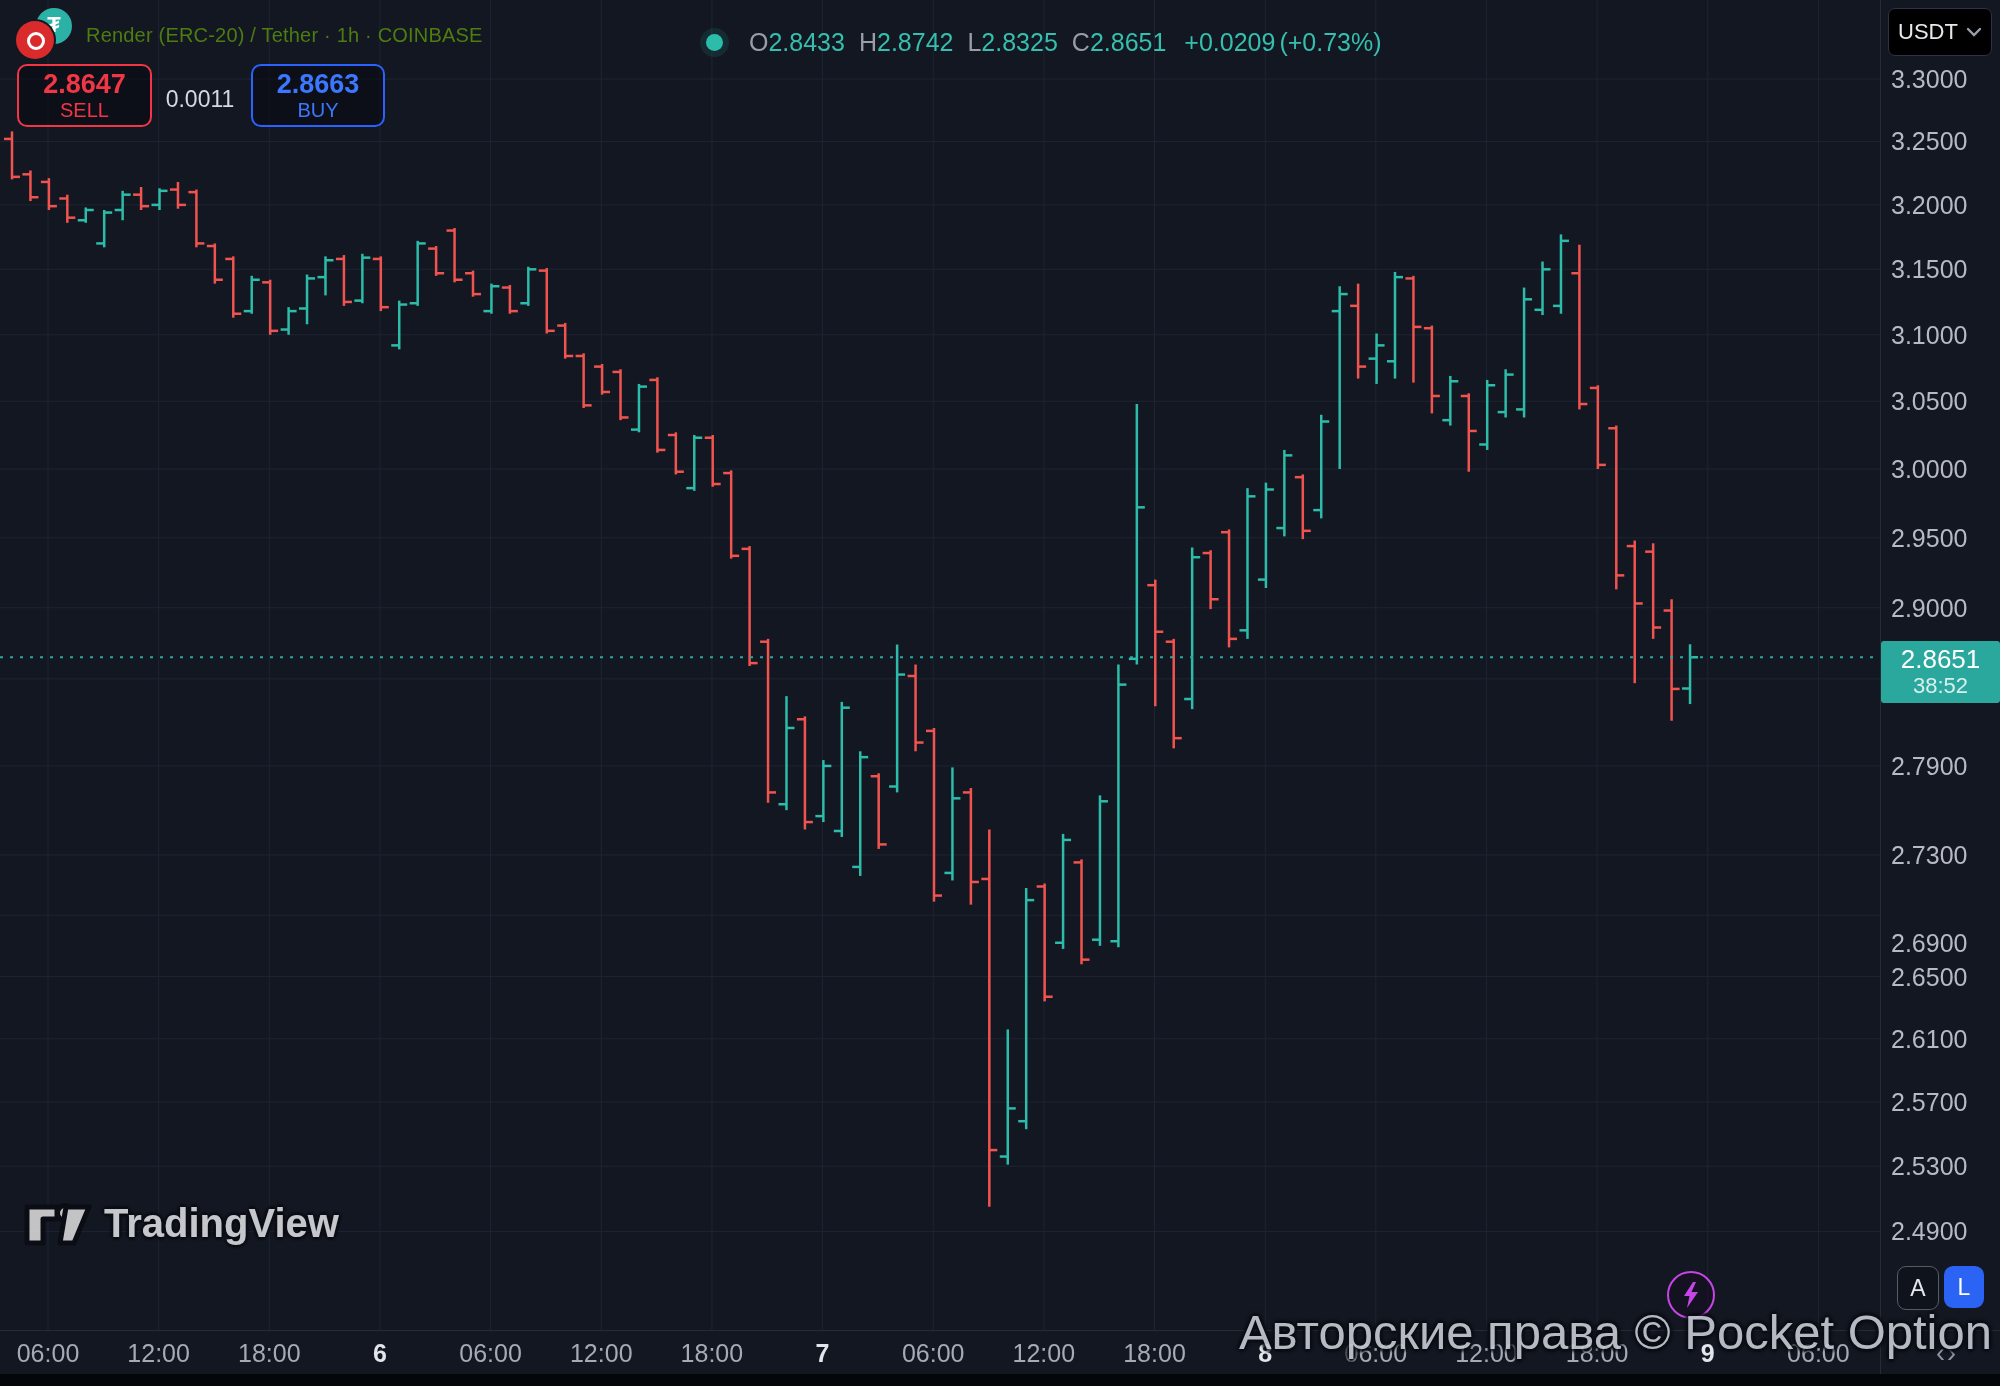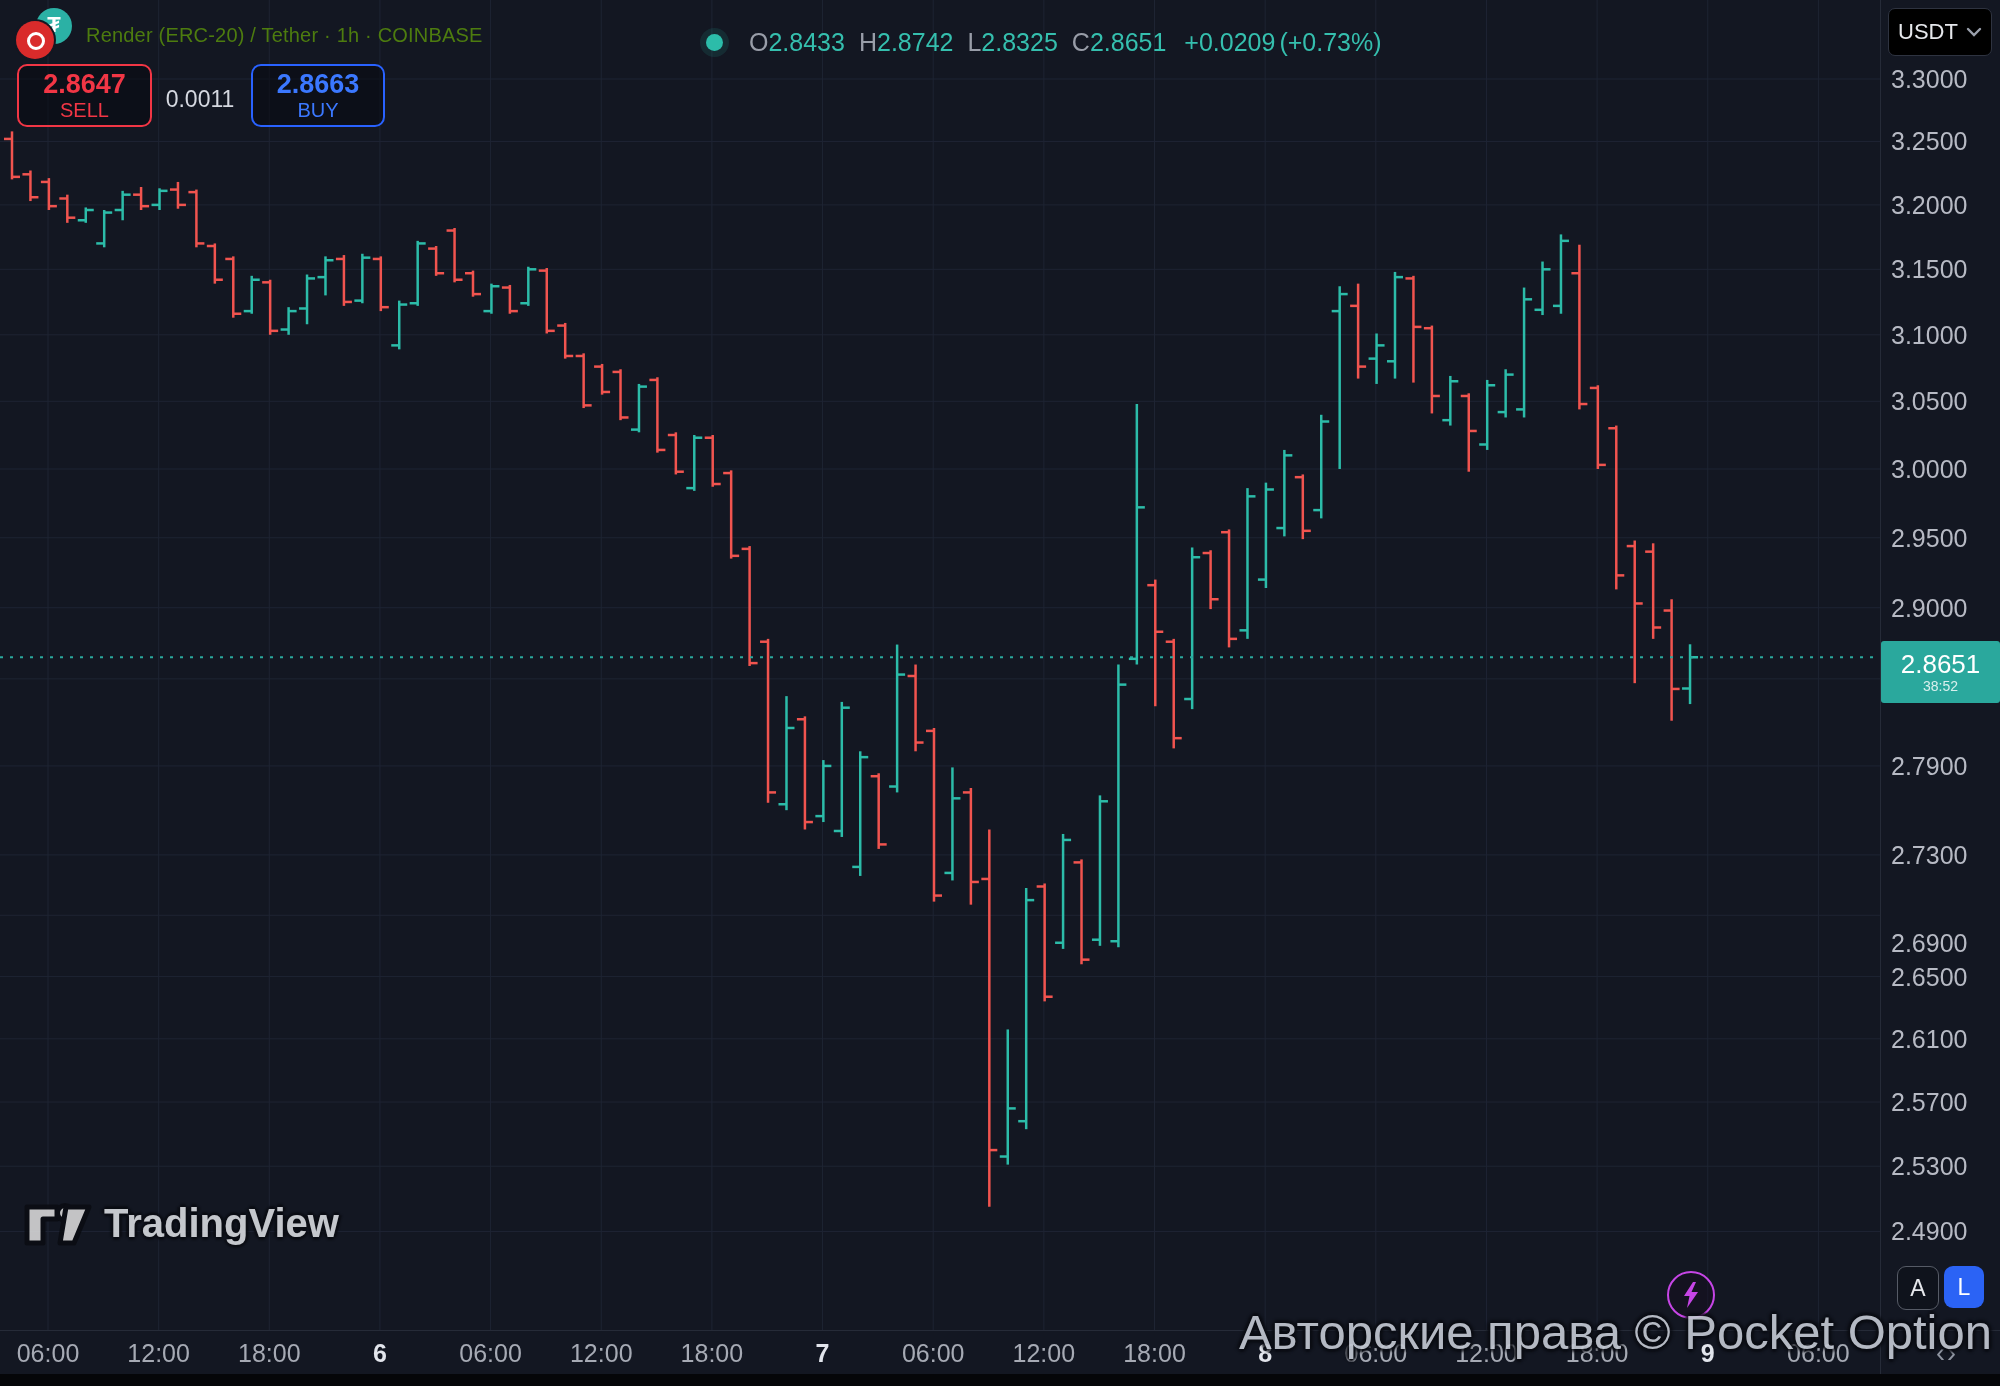--- a/index.html
+++ b/index.html
@@ -31,21 +31,21 @@
   .h-sep{position:absolute;left:0;top:1330px;width:2000px;height:1px;background:#262b38;}
   .bottom-strip{position:absolute;left:0;top:1374px;width:2000px;height:12px;background:#050609;}
   #price-axis{position:absolute;left:1881px;top:0;width:119px;height:1330px;}
   .pl{position:absolute;left:10px;transform:translateY(-50%);font-size:25px;color:#b7bac4;white-space:nowrap;}
   .usdt-btn{position:absolute;left:1888px;top:8px;width:102px;height:46px;background:#000;border:1px solid #2e3340;
             border-radius:7px;display:flex;align-items:center;justify-content:center;gap:8px;cursor:pointer;}
   .usdt-btn span{color:#e6e8ec;font-size:22px;}
   .badge{position:absolute;left:1881px;width:119px;height:62px;border-radius:3px;
          display:flex;flex-direction:column;align-items:center;justify-content:center;line-height:1.12;}
   .badge .bp{color:#fff;font-size:26px;font-weight:500;}
-  .badge .bc{color:rgba(255,255,255,.82);font-size:14px;}
+  .badge .bc{color:rgba(255,255,255,.82);font-size:22px;}
   #time-axis{position:absolute;left:0;top:1331px;width:2000px;height:43px;}
   .tl{position:absolute;top:50%;transform:translate(-50%,-50%);font-size:25px;color:#a6aab4;white-space:nowrap;}
   .tl.bold{color:#e2e5ec;font-weight:bold;}
   .corner-icon{position:absolute;right:42px;top:50%;transform:translateY(-50%);color:#8f95a1;font-size:27px;letter-spacing:2px;cursor:pointer;}
   
   .flash-btn{position:absolute;left:1667px;top:1271px;width:44px;height:44px;border-radius:50%;
              border:2.5px solid #c645e6;background:rgba(22,10,28,.35);display:flex;align-items:center;justify-content:center;cursor:pointer;}
   .sq-btn{position:absolute;top:1266px;width:40px;height:42px;border-radius:9px;display:flex;align-items:center;justify-content:center;
           font-size:23px;cursor:pointer;}
   .a-btn{left:1897px;border:1.5px solid #565b66;color:#e6e8ec;background:rgba(8,10,16,.3);}

